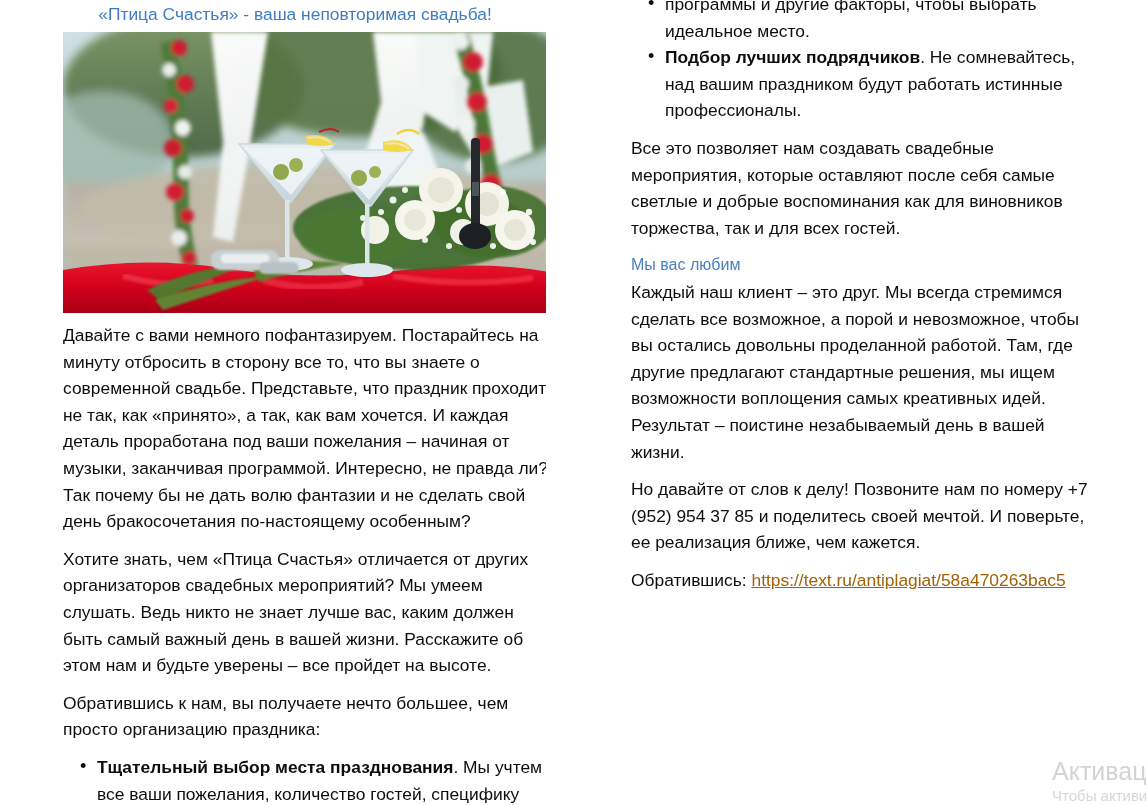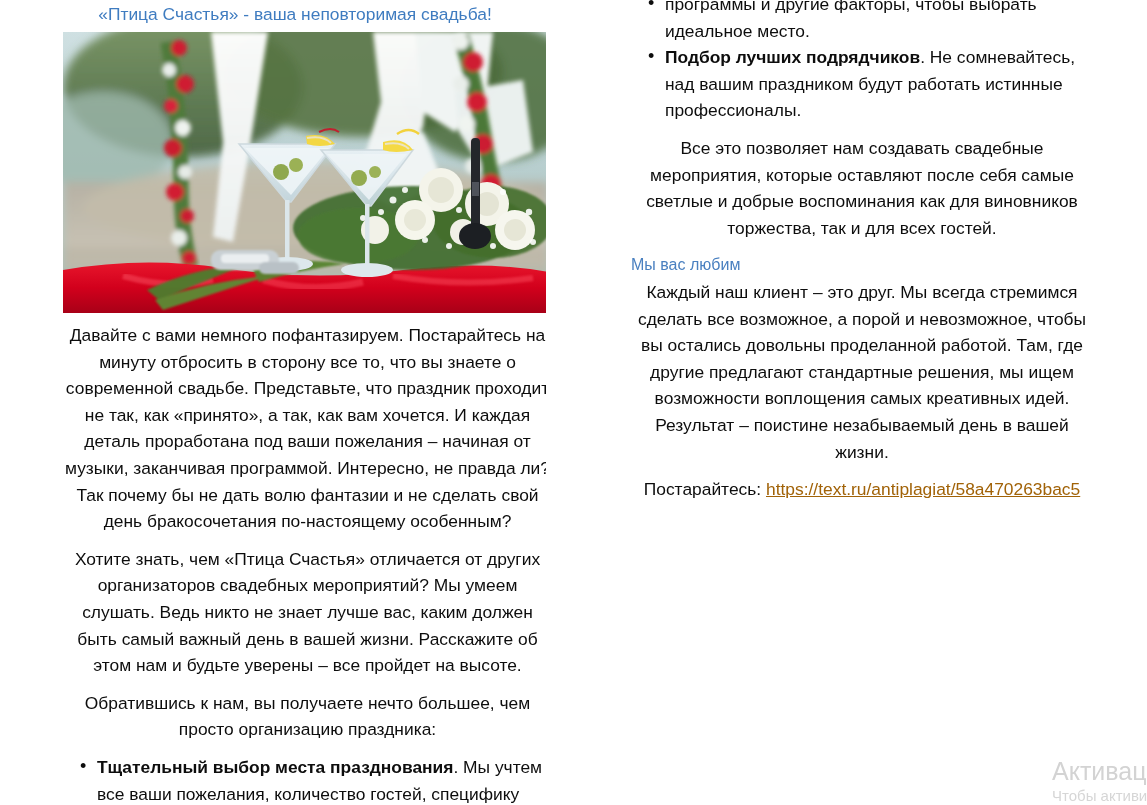--- a/index.html
+++ b/index.html
@@ -52,21 +52,21 @@
     top: 0;
     font-size: 17.4px;
     line-height: 26.6px;
     color: #0d0d0d;
   }
   .col-left-inner  { left: 25px; width: 489px; }
   .col-right-inner { left: 85px; width: 462px; top: -9px; }
 
   p.body {
     margin: 0 0 11px 0;
-    text-align: center;
+    text-align: left;
   }
 
   h3.heading {
     margin: 0 0 0 0;
     font-size: 16px;
     line-height: 26.6px;
     font-weight: normal;
     color: #4a80c0;
   }
 
@@ -369,23 +369,24 @@
           <span class="lead">Подбор лучших подрядчиков</span><span>. Не сомневайтесь, над вашим праздником будут работать истинные профессионалы.</span>
         </li>
       </ul>
 
       <p class="body" style="margin-top:11px;">Все это позволяет нам создавать свадебные мероприятия, которые оставляют после себя самые светлые и добрые воспоминания как для виновников торжества, так и для всех гостей.</p>
 
       <h3 class="heading">Мы вас любим</h3>
 
       <p class="body">Каждый наш клиент – это друг. Мы всегда стремимся сделать все возможное, а порой и невозможное, чтобы вы остались довольны проделанной работой. Там, где другие предлагают стандартные решения, мы ищем возможности воплощения самых креативных идей. Результат – поистине незабываемый день в вашей жизни.</p>
 
+      <p class="body">Но давайте от слов к делу! Позвоните нам по номеру +7 (952) 954 37 85 и поделитесь своей мечтой. И поверьте, ее реализация ближе, чем кажется.</p>
 
       <p class="body uniq-line">
-        <span>Постарайтесь:</span>
+        <span>Обратившись:</span>
         <a class="src-link" href="#">https://text.ru/antiplagiat/58a470263bac5</a>
       </p>
 
     </div>
   </div>
 
   <div class="wm-pos watermark">
     <div class="wm-title">Активация Windows</div>
     <div class="wm-sub">Чтобы активировать Windows, перейдите в раздел "Параметры".</div>
   </div>

